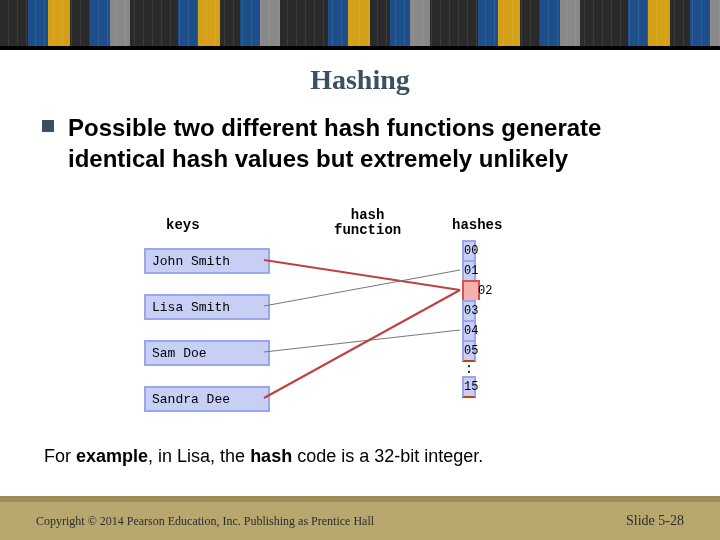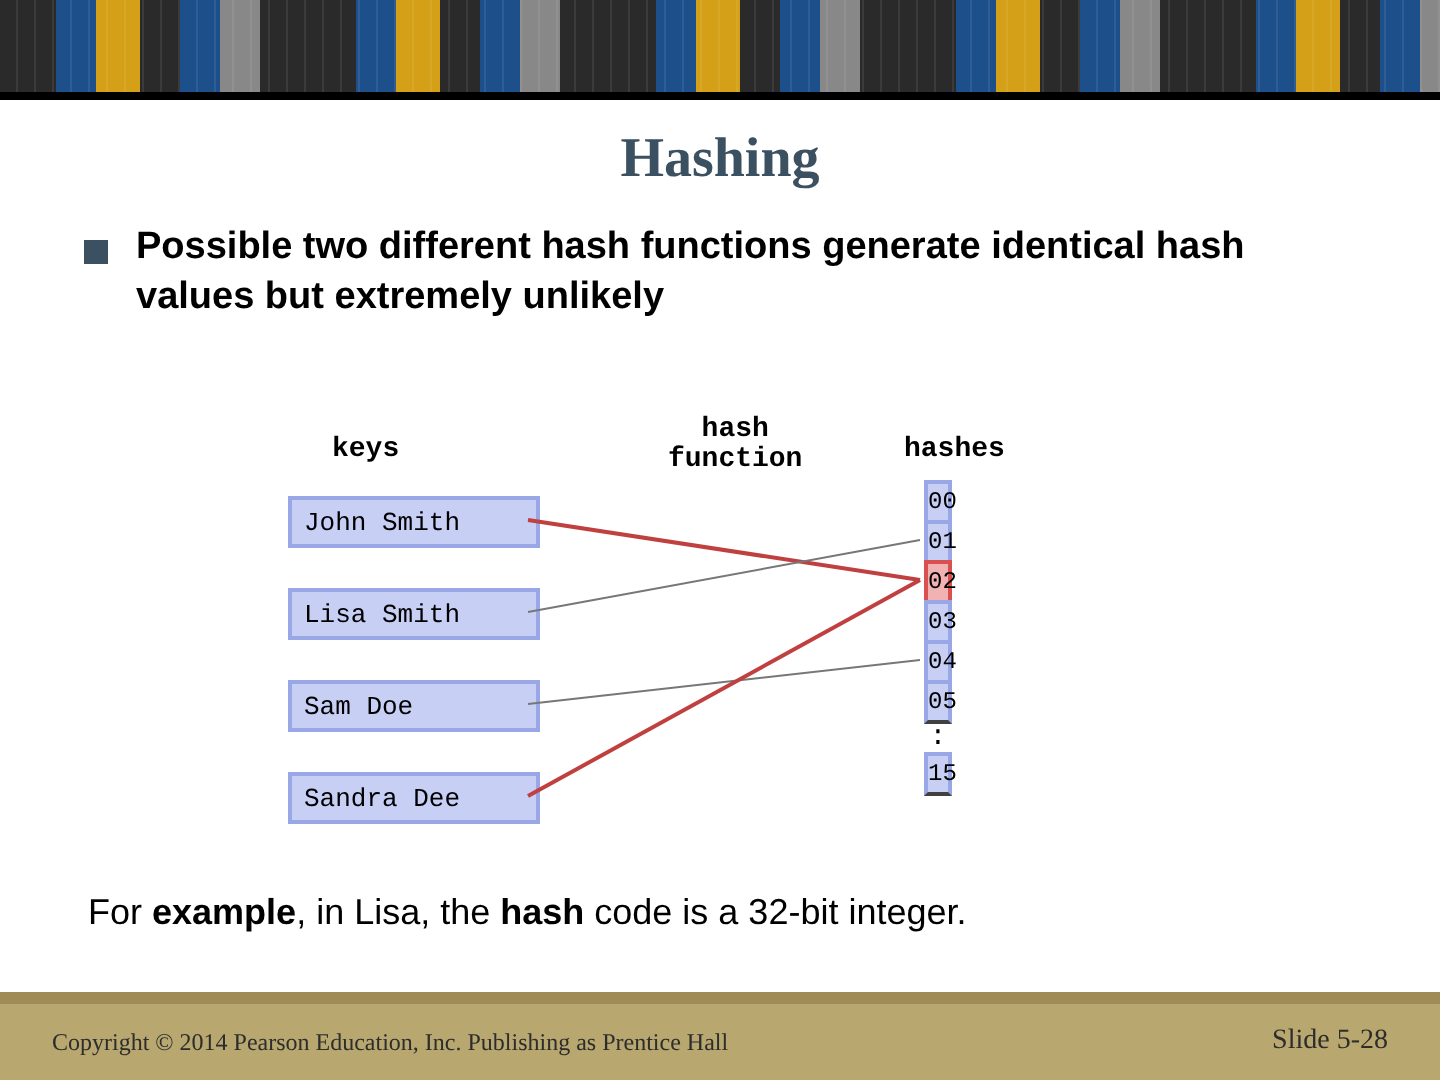--- a/index.html
+++ b/index.html
@@ -43,21 +43,21 @@
   }
   .bullet-sq {
     width: 12px;
     height: 12px;
     background: #3b5061;
     margin-top: 8px;
     margin-right: 14px;
     flex-shrink: 0;
   }
   .bullet-text {
-    font-size: 19px;
+    font-size: 24px;
     font-weight: bold;
     color: #000;
     line-height: 1.3;
     font-family: "Segoe UI", Arial, sans-serif;
   }
   .diagram {
     position: absolute;
     top: 210px;
     left: 144px;
     width: 432px;
@@ -96,22 +96,22 @@
     height: 18px;
     border: 2px solid #9aa7e6;
     border-bottom: none;
     background: #c7cff5;
     font-family: "Courier New", monospace;
     font-size: 12px;
     text-align: center;
     line-height: 18px;
     color: #000;
   }
-  .hash-cell.last { border-bottom: 2px solid #404040; }
-  .hash-highlight { border-color: #d85050; background: #f3b2b2; }
+  .hash-cell.last { border-bottom: 2px solid #c2410c; }
+  .hash-highlight { border-color: #d85050; background: #f3b2b2; padding-left: 14px; }
   .vdots {
     font-family: "Courier New", monospace;
     font-size: 14px;
     text-align: center;
     line-height: 14px;
   }
   svg.lines { position:absolute; top:0; left:0; width:100%; height:100%; }
   .example-line {
     position: absolute;
     left: 44px;
@@ -122,21 +122,21 @@
   }
   .footer {
     position: absolute;
     left:0; right:0; bottom:0;
     height: 38px;
     border-top: 6px solid #a08a55;
     background: #b8a76f;
     display: flex;
     align-items: center;
     justify-content: space-between;
-    padding: 0 26px;
+    padding: 0 36px;
   }
   .copyright {
     font-size: 12px;
     color: #2d2d2d;
     font-family: Georgia, serif;
   }
   .slide-no {
     font-size: 14px;
     color: #2d2d2d;
     font-family: Georgia, serif;

